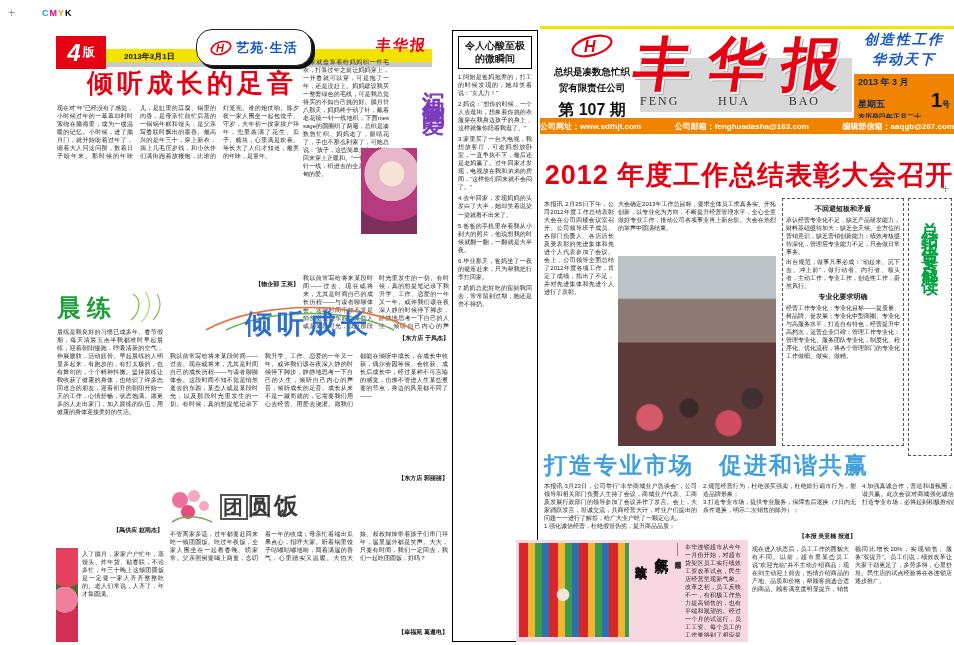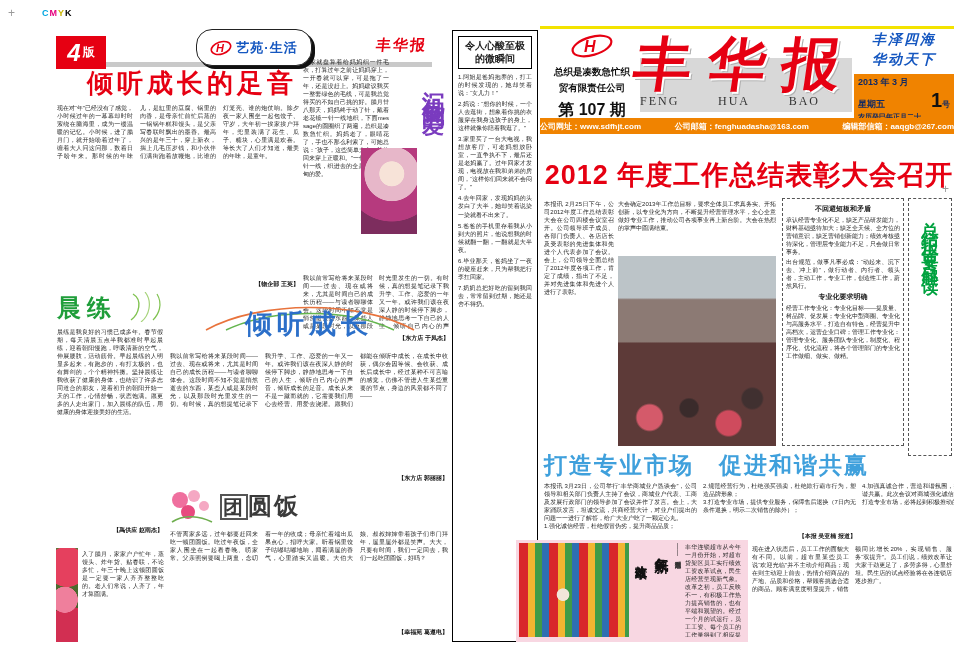--- a/index.html
+++ b/index.html
@@ -107,20 +107,23 @@
 <body>
 
 <div id="paper">
 
   <div class="abs regmark" style="left:8px;top:6px;">+</div>
   <div class="abs cmyk">
     <span style="color:#00a6e0">C</span><span style="color:#e5007e">M</span><span style="color:#c8b400">Y</span><span style="color:#000">K</span>
   </div>
   <div class="abs regmark" style="left:942px;top:182px;">+</div>
 
+  <div class="abs ybar">
+    <span class="ybar-date">2013年3月1日</span>
+  </div>
   <div class="abs gshadow"></div>
   <div class="abs edition-box">
     <span class="num">4</span>
     <span class="ban">版</span>
   </div>
   <div class="abs pill">
     <svg width="22" height="18" viewBox="0 0 22 18">
       <ellipse cx="11" cy="9" rx="10" ry="6" fill="none" stroke="#e60012" stroke-width="1.6" transform="rotate(-18 11 9)"></ellipse>
       <text x="6" y="13" font-size="11" font-weight="bold" fill="#e60012" font-style="italic">H</text>
     </svg>
@@ -214,21 +217,21 @@
   </div>
 
   <div class="abs mast-title">丰华报</div>
   <div class="abs mast-pinyin">
     <span>FENG</span>
     <span>HUA</span>
     <span>BAO</span>
   </div>
 
   <div class="abs mast-right">
-    <div class="slogan">丰泽四海</div>
+    <div class="slogan">创造性工作</div>
     <div class="slogan">华动天下</div>
     <div class="dateblock">
       <div class="d1">2013 年 3 月</div>
       <div class="row">
         <span class="d1">星期五</span>
         <span><span class="big1">1</span><span class="hao">号</span></span>
       </div>
       <div class="lunar">农历癸巳年正月二十</div>
     </div>
   </div>

